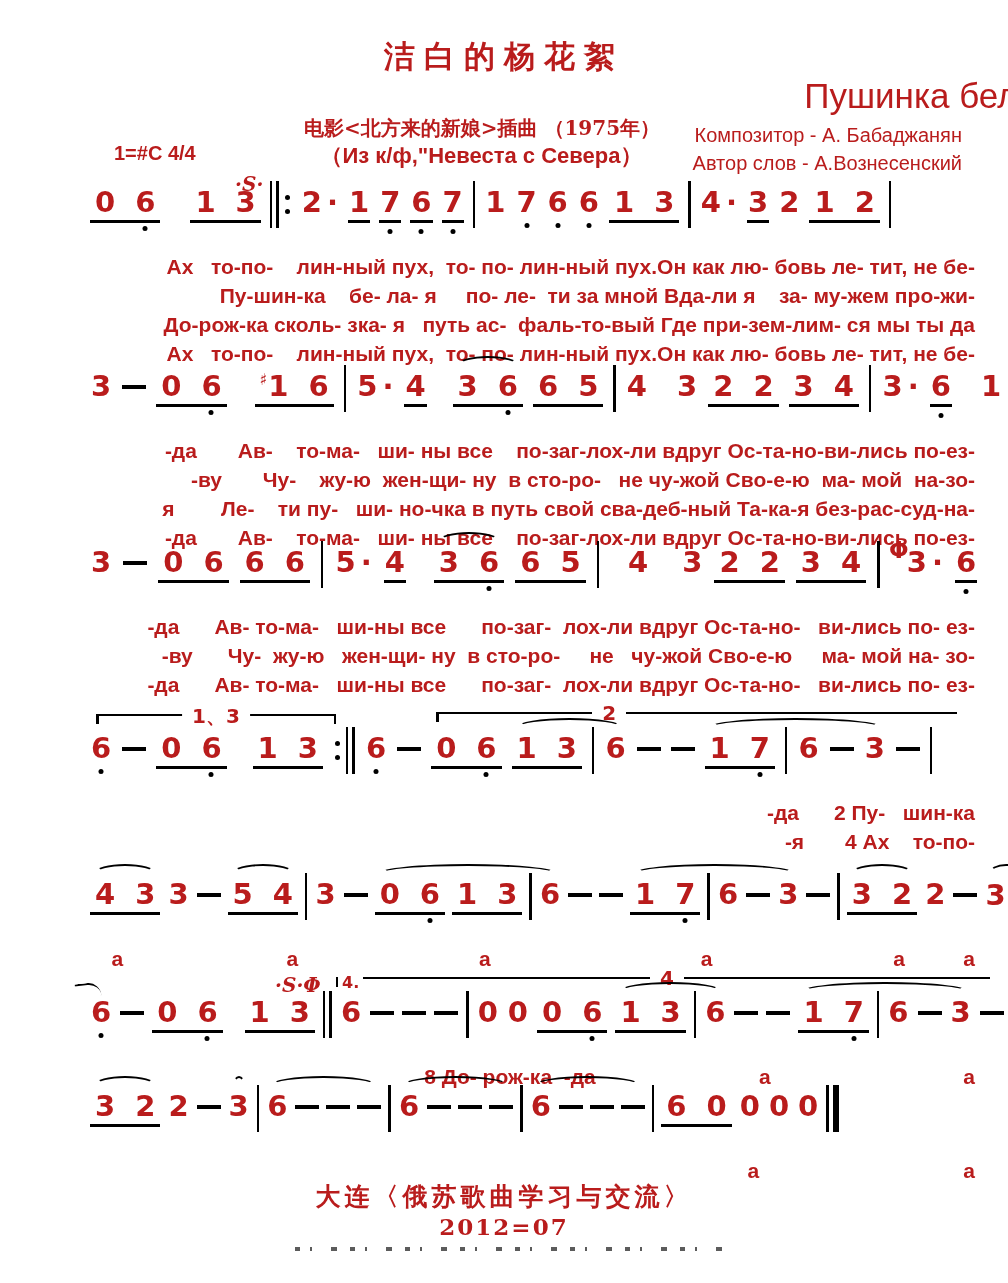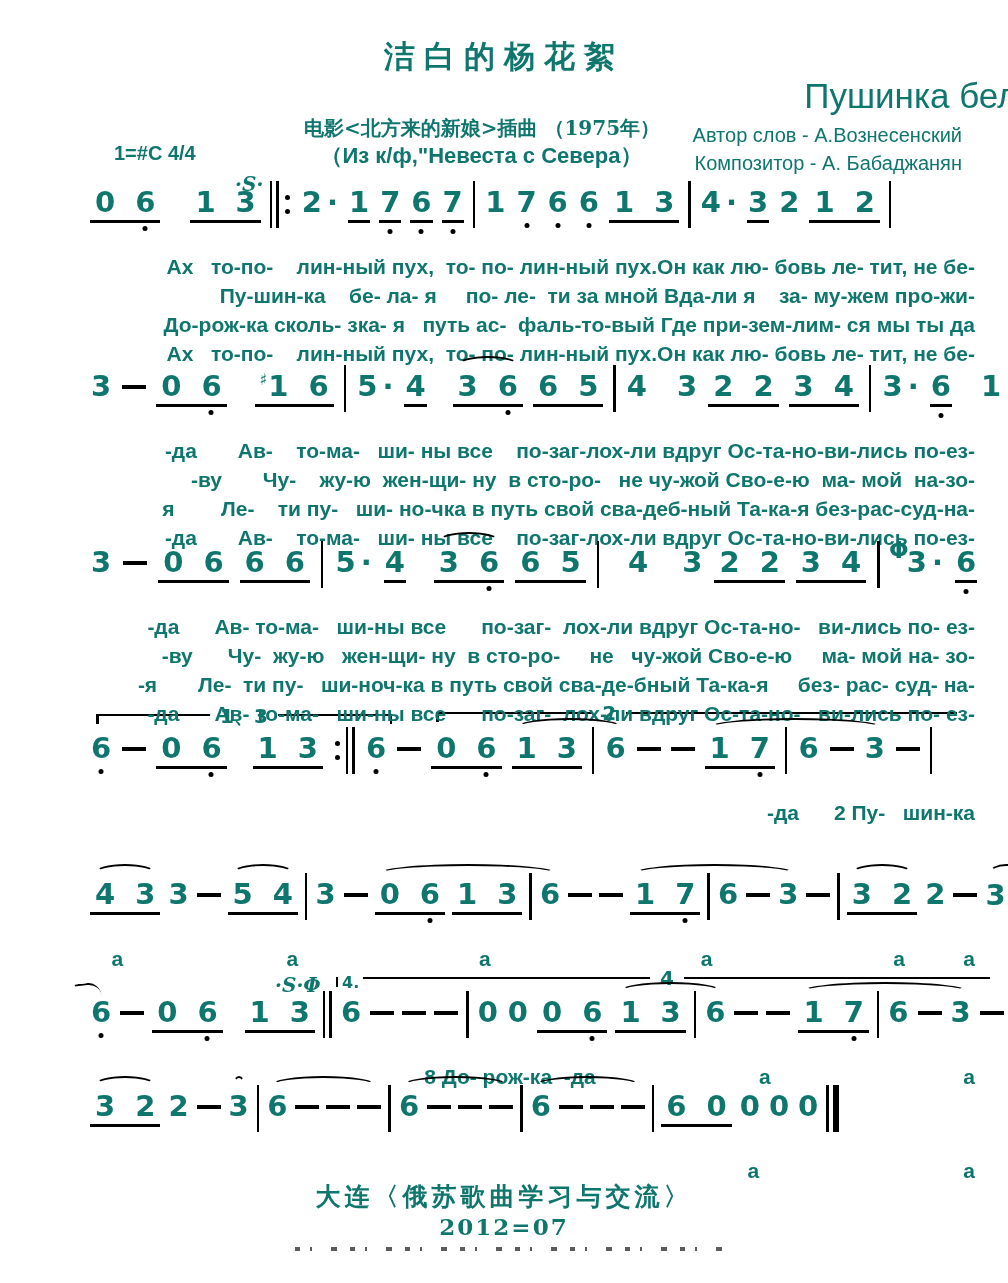--- a/index.html
+++ b/index.html
@@ -1,16 +1,16 @@
 <!DOCTYPE html>
 <html><head>
 <meta charset="utf-8">
 <style>
   html,body{margin:0;padding:0;background:#888;}
-  .page{position:relative;width:1008px;height:1283px;background:#fff;color:#0f766e;
+  .page{position:relative;width:1008px;height:1283px;background:#fff;color:#b91c1c;
         font-family:"Liberation Sans",sans-serif;overflow:hidden;margin:0 auto;}
 
   
   .title-zh{position:absolute;top:36px;left:0;width:100%;text-align:center;
             font:bold 31px "DejaVu Serif","Liberation Serif",serif;letter-spacing:9px;}
   .title-ru{position:absolute;top:76px;left:0;width:100%;text-align:right;
             font:normal 35px "Liberation Sans",sans-serif;padding-left:48px;}
   .subtitle-zh{position:absolute;top:115px;left:0;width:100%;text-align:center;
             font:bold 20px "DejaVu Serif","Liberation Serif",serif;transform:translateX(-22px);}
   .subtitle-ru{position:absolute;top:141px;left:50%;transform:translateX(-57%);
@@ -49,21 +49,21 @@
   .lyr{white-space:pre;font:bold 21px/29px "Liberation Sans",sans-serif;height:29px;}
 
   
   .mark{position:absolute;font:bold 20px "DejaVu Sans",sans-serif;}
   .segno1{top:172px;left:235px;font:bold italic 20px "DejaVu Serif",serif;}
   .coda1{top:537px;left:889px;font:bold 23px "DejaVu Sans",sans-serif;}
   .sc6{top:973px;left:246px;font:bold italic 20px "DejaVu Serif",serif;margin-left:29px;}
   .volta{position:absolute;border-top:2.5px solid #000;height:10px;}
   .volta.tl::before{content:"";position:absolute;left:0;top:-2px;width:2.5px;height:10px;background:#000;}
   .volta.tr::after{content:"";position:absolute;right:0;top:-2px;width:2.5px;height:10px;background:#000;}
-  .v13{top:714px;left:96px;width:296px;}
+  .v13{top:714px;left:96px;width:240px;}
   .v2{top:712px;left:436px;width:521px;}
   .v4{top:977px;left:336px;width:654px;}
   .vlabel{position:absolute;top:-13px;background:#fff;padding:0 10px;
         font:bold 20px "DejaVu Sans",sans-serif;}
   .vlabel.c{left:50%;transform:translateX(-50%);}
   .vlabel.p2{left:30%;}
   .vlabel.p4a{left:2px;top:-6px;font-size:16px;padding:0 4px;}
   .vlabel.p4b{left:48%;}
 
   
@@ -79,22 +79,22 @@
 <body>
 
 <div class="page">
 
   <div class="title-zh">洁白的杨花絮</div>
   <div class="title-ru">Пушинка белая</div>
   <div class="subtitle-zh">电影&lt;北方来的新娘&gt;插曲 （1975年）</div>
   <div class="keysig">1=#C  4/4</div>
   <div class="subtitle-ru">（Из к/ф,"Невеста с Севера）</div>
   <div class="credits">
+    <div>Композитор - А. Бабаджанян</div>
     <div>Автор слов - А.Вознесенский</div>
-    <div>Композитор - А. Бабаджанян</div>
   </div>
 
   <div class="mark segno1">·S·</div>
   <div class="mark coda1">Φ</div>
   <div class="mark sc6">·S·Φ</div>
 
   <div class="volta v13 tl tr">
     <span class="vlabel c">1、3</span>
   </div>
   <div class="volta v2 tl">
@@ -267,21 +267,20 @@
             <span class="bl"></span>
           </span>
           <span class="spacer" style="width: 4px;"></span>
           <span class="note">3<span class="da">·</span></span>
           <span class="note u">6<span class="dbdot"></span></span>
           <span class="spacer" style="width: 10px;"></span>
         </div>
         <div class="lyrics">
           <div class="lyr">-да      Ав- то-ма-   ши-ны все      по-заг-  лох-ли вдруг Ос-та-но-   ви-лись по- ез-</div>
           <div class="lyr">-ву      Чу-  жу-ю   жен-щи- ну  в сто-ро-     не   чу-жой Сво-е-ю     ма- мой на- зо-</div>
-          <div class="lyr">-я       Ле-  ти пу-   ши-ноч-ка в путь свой сва-де-бный Та-ка-я     без- рас- суд- на-</div>
           <div class="lyr">-да      Ав- то-ма-   ши-ны все      по-заг-  лох-ли вдруг Ос-та-но-   ви-лись по- ез-</div>
         </div>
       </div>
       <div class="sys" style="top: 734px; --g: 10px;">
         <div class="mrow">
           <span class="note">6<span class="dbdot"></span></span>
           <span class="dash"></span>
           <span class="beam">
             <span class="note">0</span>
             <span class="note">6<span class="dbdot"></span></span>
@@ -329,20 +328,21 @@
             <span class="dash"></span>
             <span class="note">3</span>
           </span>
           <span class="dash"></span>
           <span class="barwrap">
             <span class="bl"></span>
           </span>
         </div>
         <div class="lyrics">
           <div class="lyr">-да      2 Пу-   шин-ка</div>
+          <div class="lyr">-я       4 Ах    то-по-</div>
         </div>
       </div>
       <div class="sys" style="top: 880px; --g: 7px;">
         <div class="mrow">
           <span class="slur">
             <span class="beam">
               <span class="note">4</span>
               <span class="note">3</span>
             </span>
           </span>

